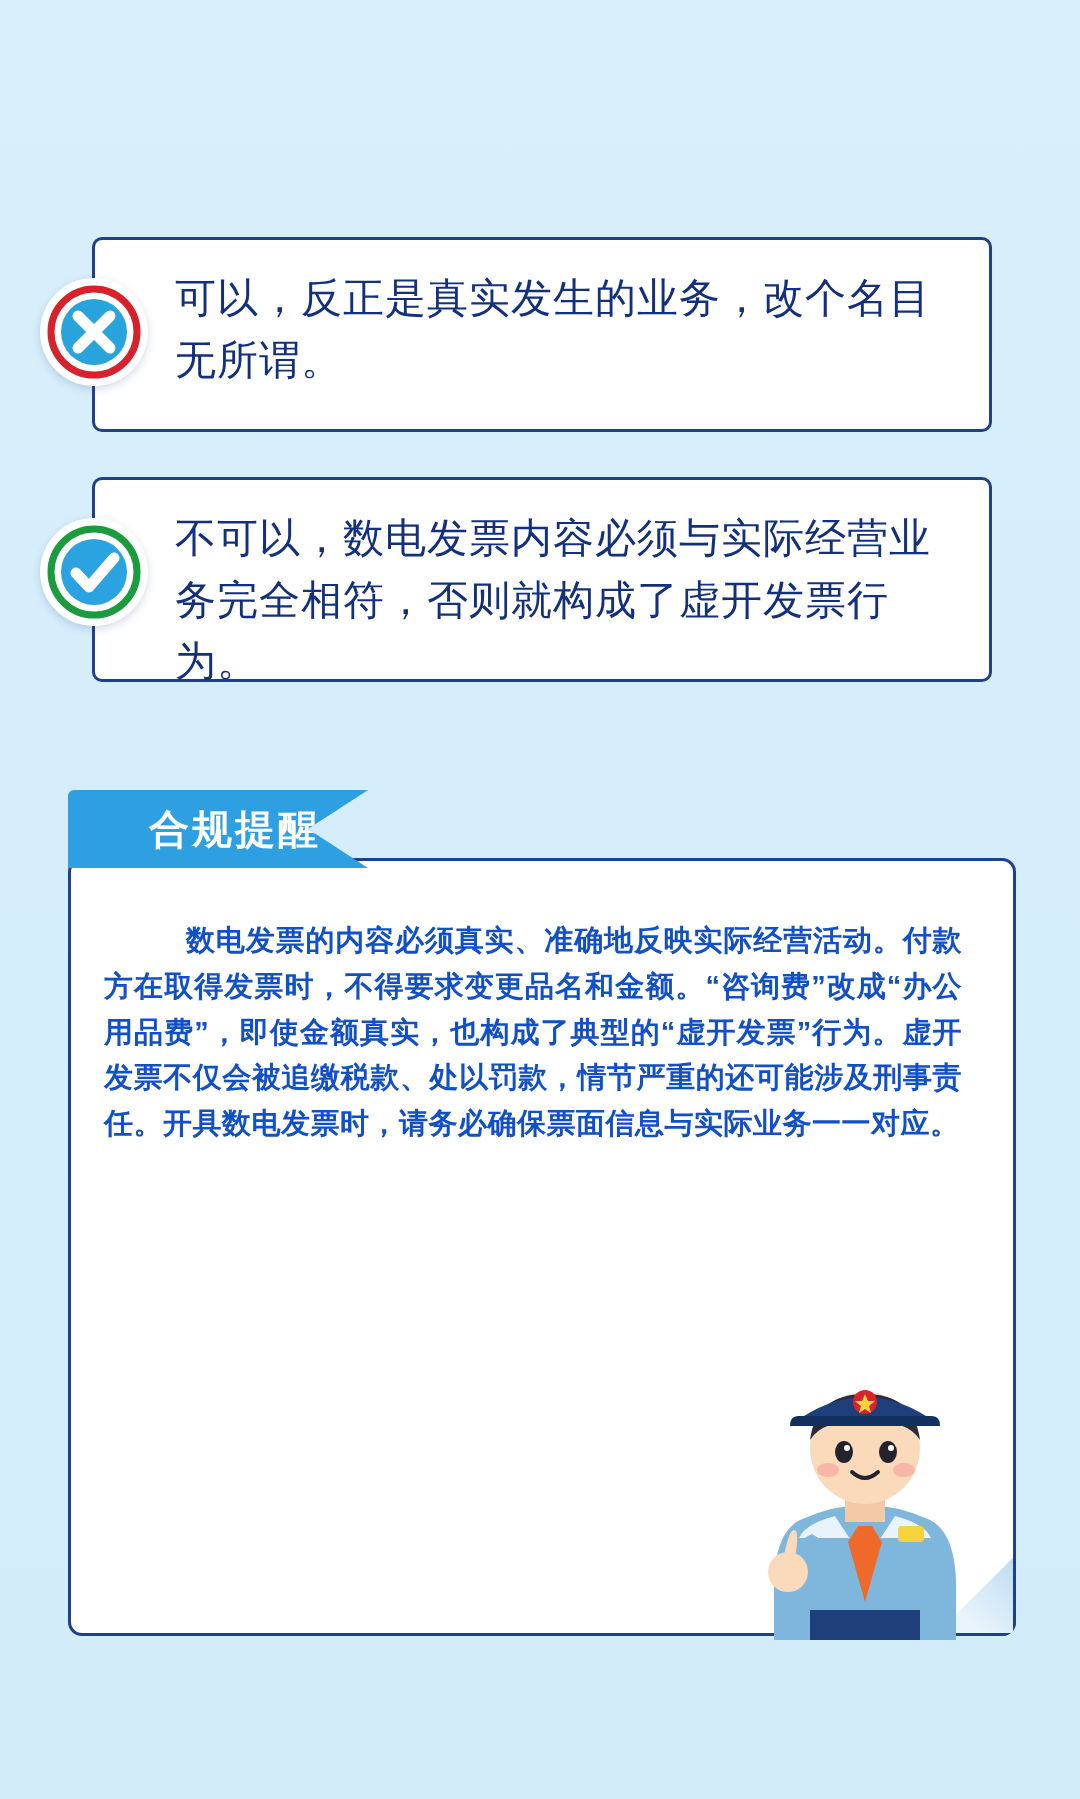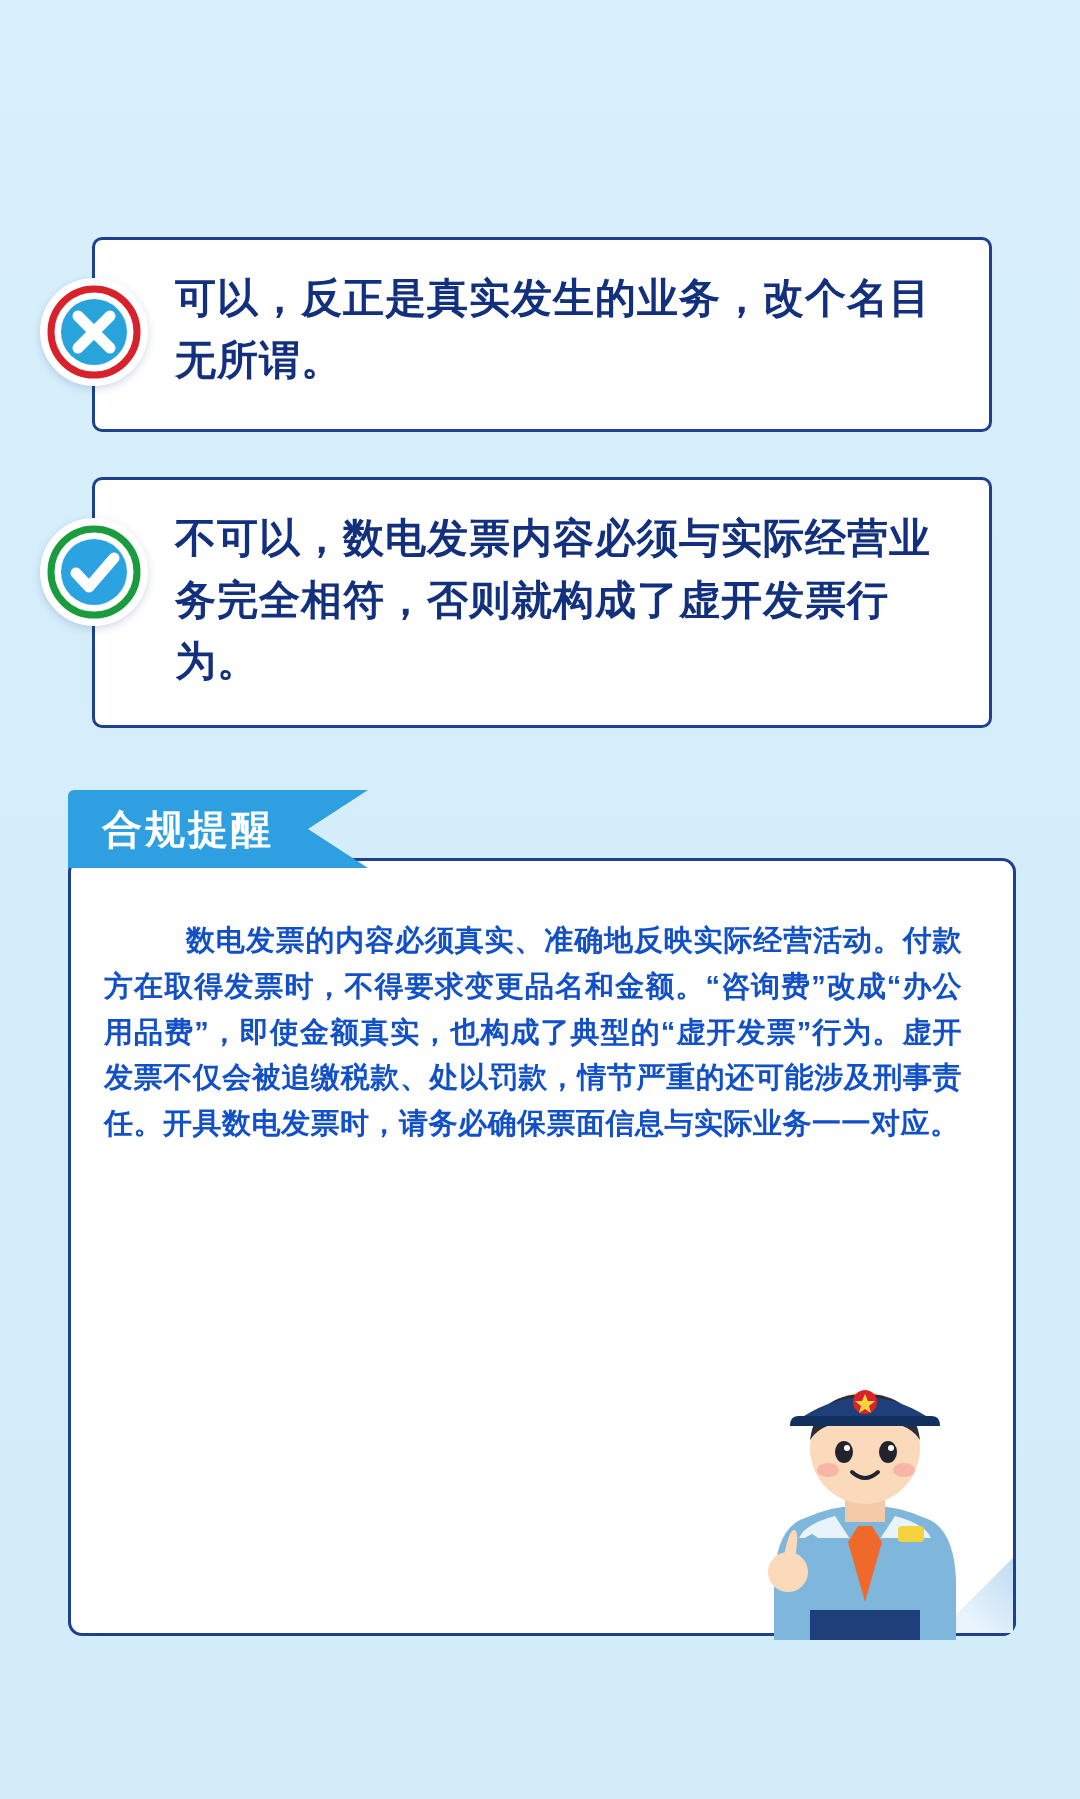--- a/index.html
+++ b/index.html
@@ -25,37 +25,37 @@
   .answer-card {
     position: absolute;
     background: #ffffff;
     border: 3px solid #1f3f8f;
     border-radius: 10px;
     box-sizing: border-box;
   }
   .answer-card .text {
     font-size: 41px;
     line-height: 1.5;
-    font-weight: bold;
+    font-weight: normal;
     color: #12307e;
     letter-spacing: 1px;
   }
 
   #card-wrong {
     left: 92px;
     top: 237px;
     width: 900px;
     height: 195px;
     padding: 28px 34px 28px 80px;
   }
   #card-right {
     left: 92px;
     top: 477px;
     width: 900px;
-    height: 251px;
+    height: 205px;
     padding: 28px 34px 28px 80px;
   }
 
   
   .badge {
     position: absolute;
     width: 108px;
     height: 108px;
     border-radius: 50%;
     background: #ffffff;
@@ -116,20 +116,21 @@
     width: 300px;
     height: 78px;
     background: #2e9fe0;
     display: flex;
     align-items: center;
     padding-left: 34px;
     box-sizing: border-box;
     clip-path: polygon(0 0, 100% 0, 80% 50%, 100% 100%, 0 100%);
     z-index: 4;
     border-top-left-radius: 6px;
+    justify-content: center;
   }
   #compliance-tag .tag-text {
     color: #ffffff;
     font-size: 40px;
     font-weight: bold;
     letter-spacing: 3px;
   }
 
   #compliance-body {
     position: absolute;

